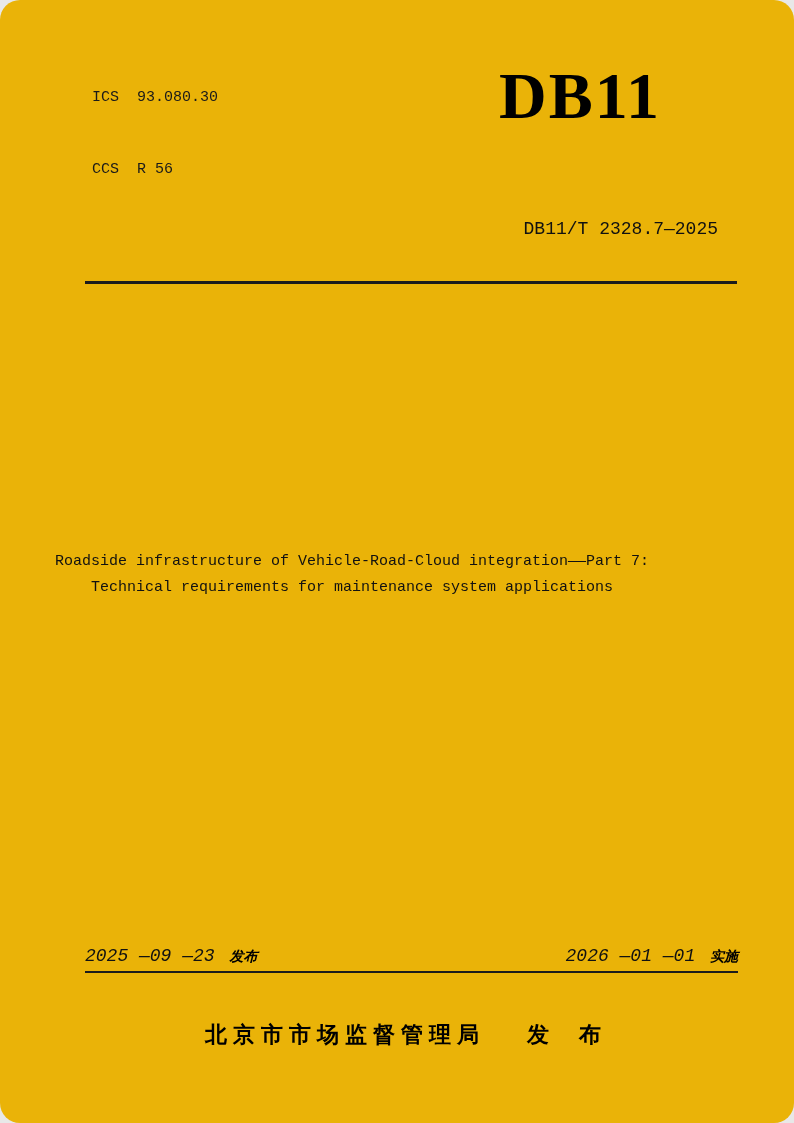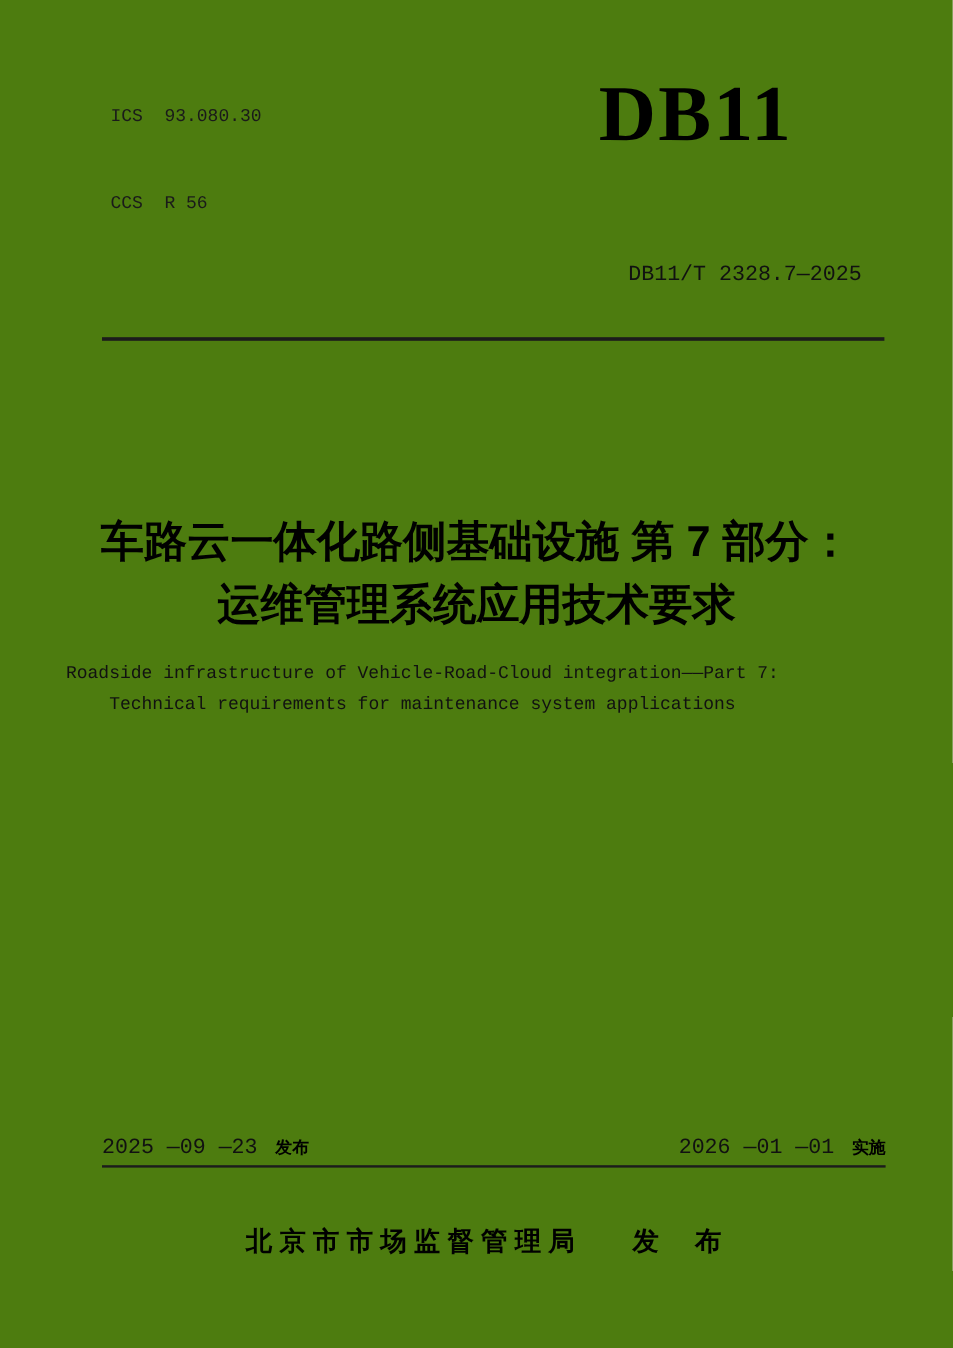--- a/index.html
+++ b/index.html
@@ -4,23 +4,24 @@
 <style>
   * { margin: 0; padding: 0; box-sizing: border-box; }
   html, body { background: #e8e8e8; }
   body { font-family: "Liberation Sans", sans-serif; }
 
   .page {
     position: relative;
     width: 794px;
     height: 1123px;
     margin: 0 auto;
-    background: #4d7c0f;
+    background: #eab308;
     color: #000000;
     overflow: hidden;
+    border-radius: 20px;
   }
 
   .mono { font-family: "Liberation Mono", "DejaVu Sans Mono", monospace; }
 
   .ics-block {
     position: absolute;
     left: 92px;
     top: 38px;
     font-size: 15px;
     line-height: 24px;
@@ -101,20 +102,21 @@
 
   .dates {
     position: absolute;
     top: 944px;
     left: 85px;
     width: 653px;
     display: flex;
     justify-content: space-between;
     align-items: flex-end;
     line-height: 24px;
+    font-style: italic;
   }
   .dates .date-num { font-size: 18px; white-space: pre; color: #111; }
   .dates .date-label {
     font-size: 14px;
     font-weight: 700;
     margin-left: 4px;
     color: #000;
   }
   .date-group { display: flex; align-items: baseline; }
 
@@ -151,24 +153,20 @@
     <div>CCS  R 56</div>
   </div>
 
   <div class="logo">DB11</div>
 
 
   <div class="doc-number mono">DB11/T 2328.7—2025</div>
 
   <div class="rule-top"></div>
 
-  <div class="title">
-    <div>车路云一体化路侧基础设施 第 7 部分：</div>
-    <div>运维管理系统应用技术要求</div>
-  </div>
 
   <div class="subtitle mono">
     <div>Roadside infrastructure of Vehicle-Road-Cloud integration——Part 7:</div>
     <div>Technical requirements for maintenance system applications</div>
   </div>
 
   <div class="dates">
     <div class="date-group">
       <span class="date-num mono">2025 —09 —23 </span>
       <span class="date-label">发布</span>

